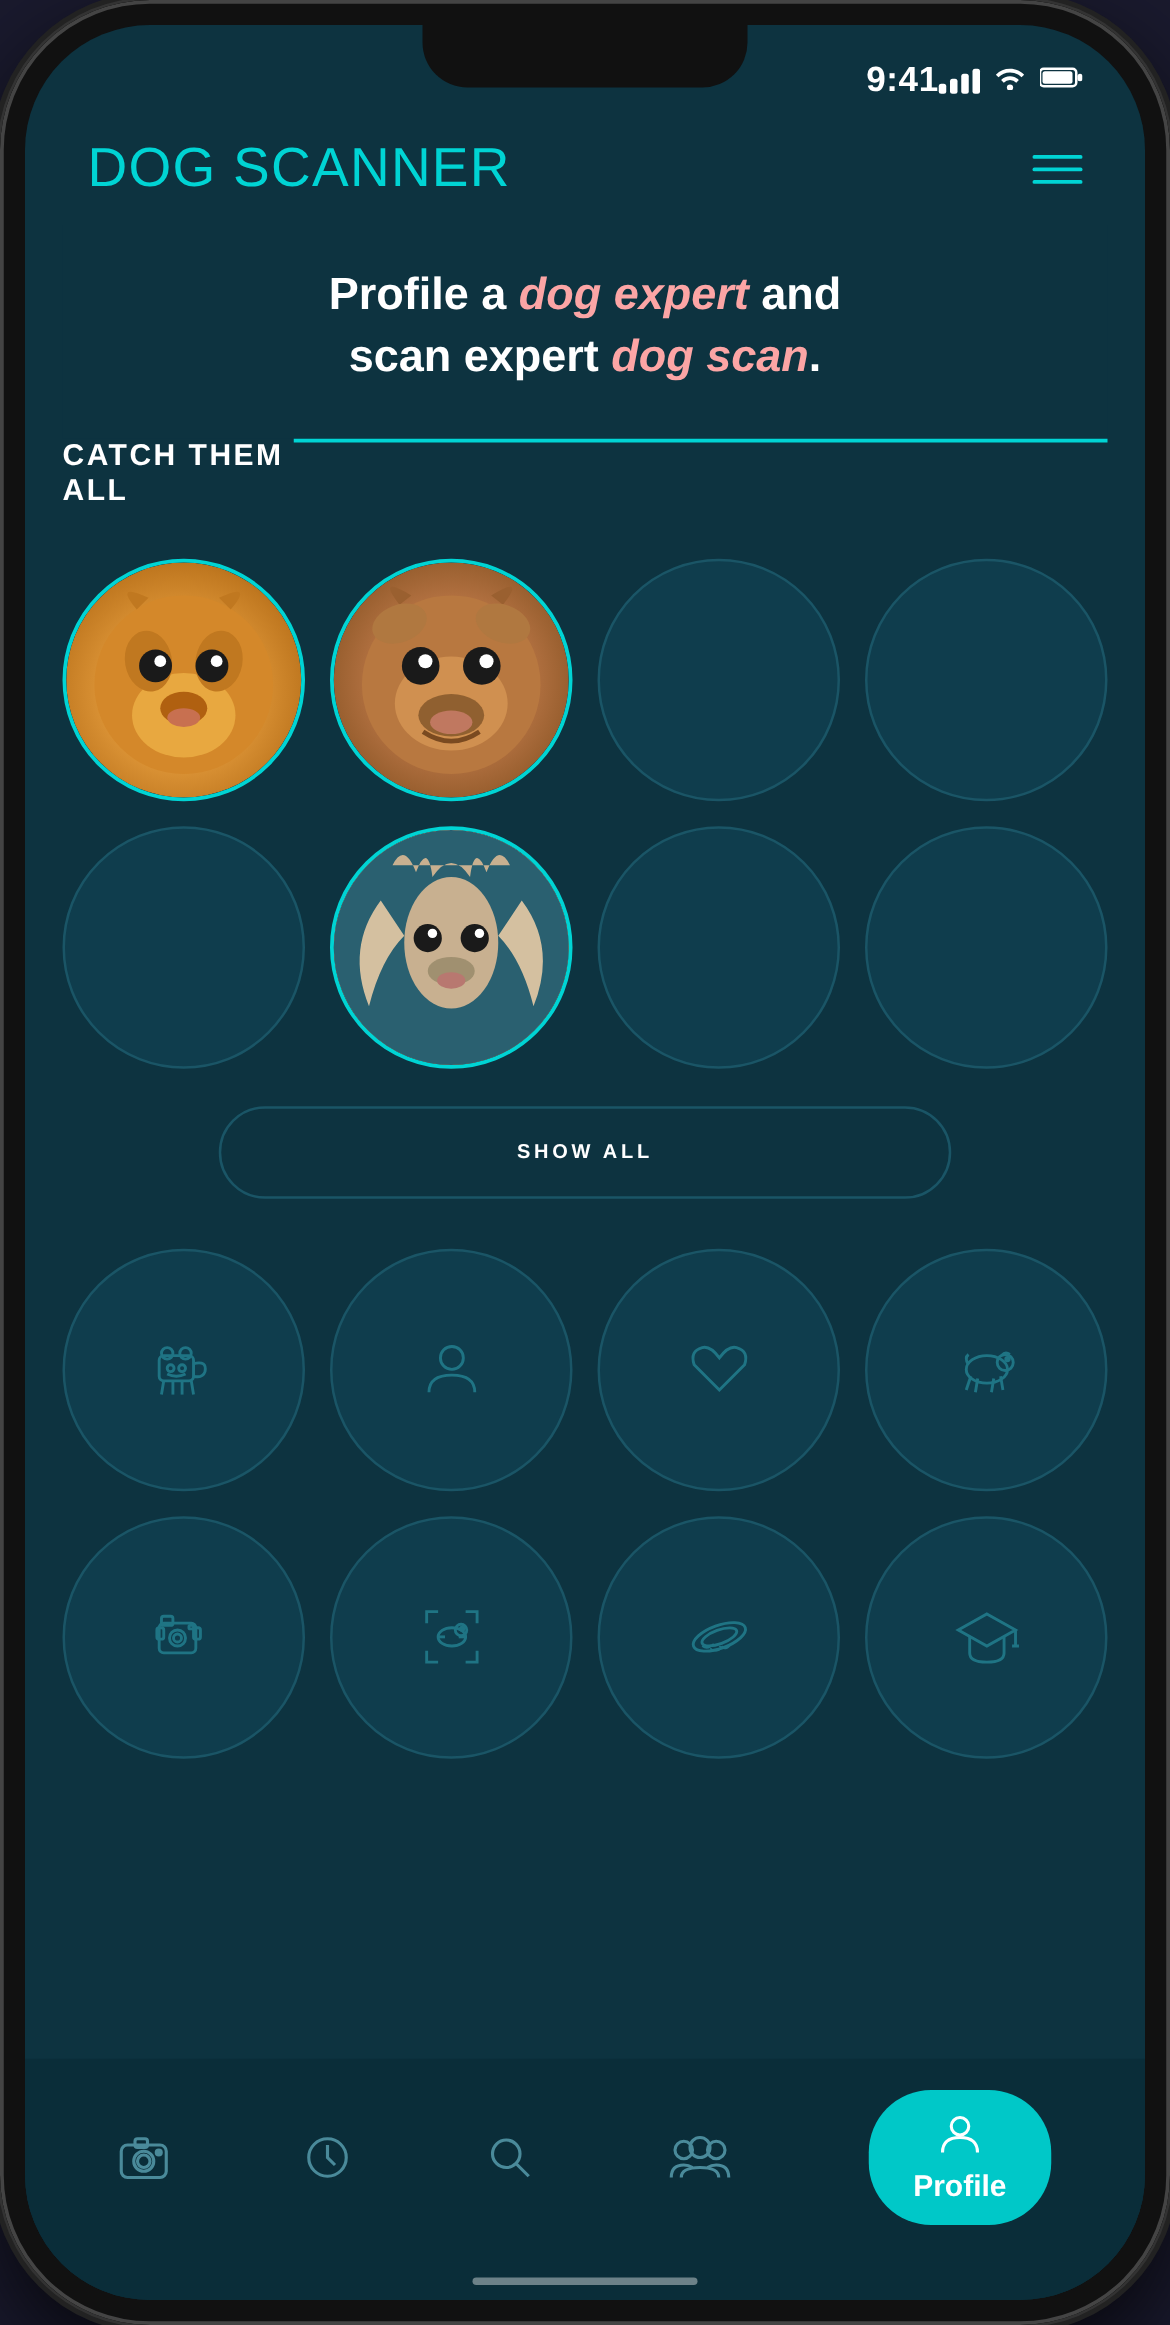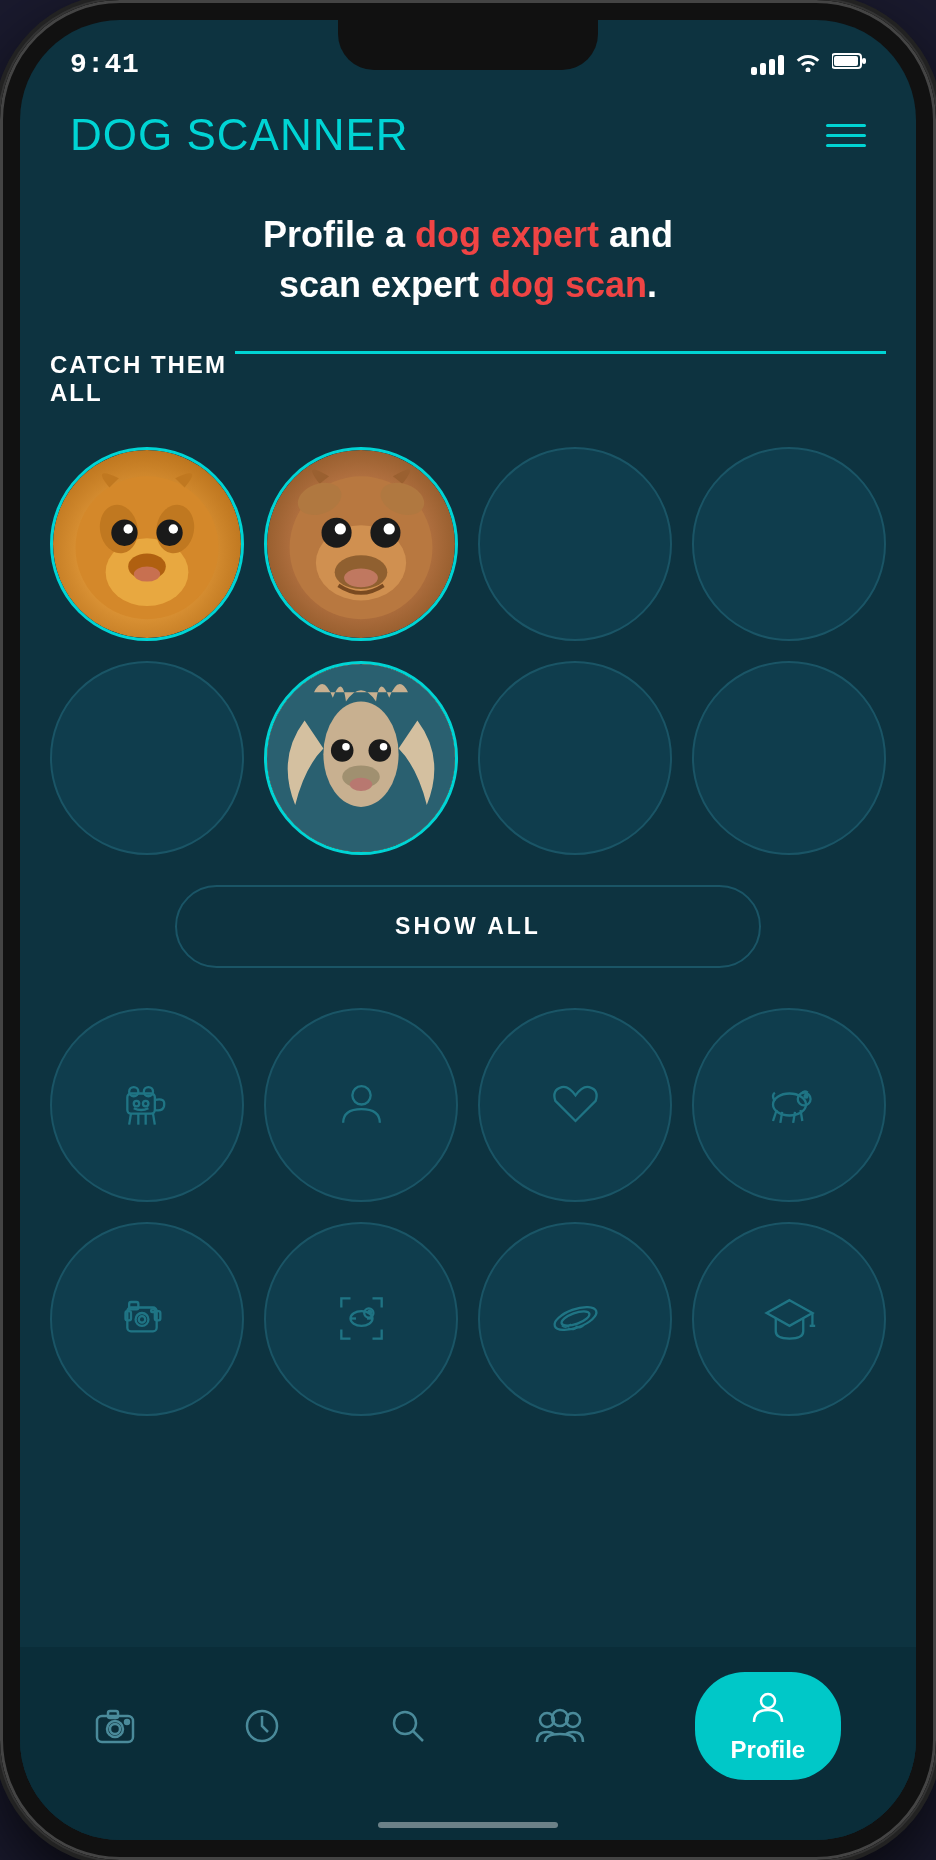--- a/index.html
+++ b/index.html
@@ -57,28 +57,27 @@
       width: 260px;
       height: 50px;
       background: #111;
       border-radius: 0 0 36px 36px;
       z-index: 50;
     }
 
     
     .status-bar {
       display: flex;
-      justify-content: space-between;
+      justify-content: flex-end;
       align-items: center;
       padding: 18px 50px 0 50px;
       height: 70px;
       flex-shrink: 0;
       position: relative;
       z-index: 10;
-      font-family: Liberation Mono, monospace;
     }
 
     .status-time {
       color: #fff;
       font-size: 28px;
       font-weight: 600;
       letter-spacing: 0.5px;
     }
 
     .status-icons {
@@ -157,21 +156,22 @@
     }
 
     .hero-text {
       font-size: 36px;
       font-weight: 600;
       color: #fff;
       line-height: 1.4;
     }
 
     .hero-text .accent {
-      color: #ef4444;
+      color: #fca5a5;
+      font-style: italic;
     }
 
     
     .section {
       margin-bottom: 40px;
     }
 
     .section-header {
       display: flex;
       flex-direction: row;
@@ -219,21 +219,21 @@
     
     .show-all-btn {
       width: 70%;
       margin: 0 auto 40px;
       display: block;
       padding: 26px;
       background: transparent;
       border: 2px solid #1a5566;
       border-radius: 50px;
       color: #fff;
-      font-size: 23px;
+      font-size: 16px;
       font-weight: 600;
       letter-spacing: 3px;
       text-align: center;
       cursor: pointer;
     }
 
     
     .achievement-grid {
       display: grid;
       grid-template-columns: repeat(4, 1fr);

